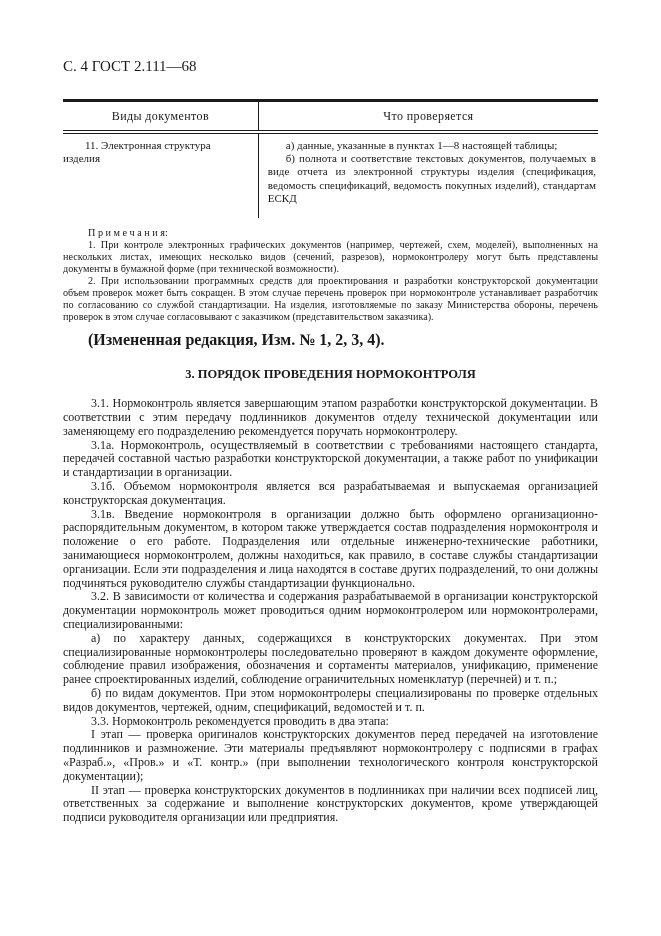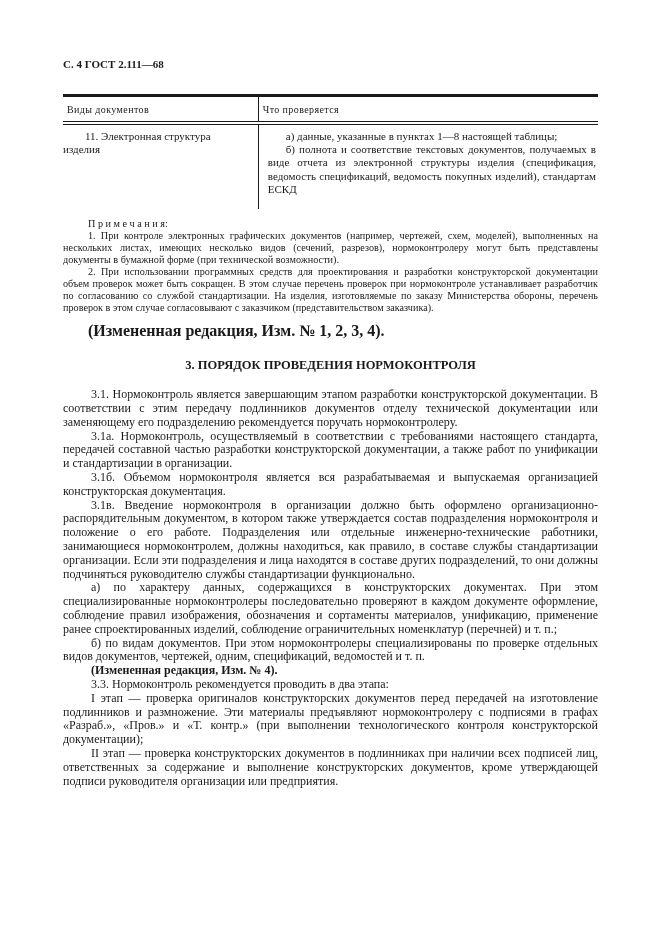--- a/index.html
+++ b/index.html
@@ -9,37 +9,37 @@
     color:#1a1a1a;
     font-family:"Liberation Serif", "DejaVu Serif", serif;
     overflow:hidden;
   }
   .page {
     box-sizing:border-box;
     width:661px; height:936px;
     padding:58px 63px 0 63px;
   }
   .doc-header {
-    font-weight:bold;
-    font-size:11px;
+    font-weight:normal;
+    font-size:15px;
     margin:0 0 24px 0;
   }
   table.doc-table {
     width:100%;
     border-collapse:collapse;
     border-top:3px solid #1a1a1a;
     margin:0 0 9px 0;
   }
   .doc-table th {
     font-weight:normal;
-    font-size:10px;
+    font-size:12px;
     letter-spacing:0.4px;
     padding:7px 4px 6px 4px;
     border-bottom:4px double #1a1a1a;
-    text-align:left;
+    text-align:center;
   }
   .doc-table th.col-left, .doc-table td.cell-left { border-right:1px solid #1a1a1a; width:36.5%; }
   .doc-table td {
     vertical-align:top;
     font-size:11px;
     line-height:1.2;
     padding:5px 0 13px 0;
   }
   .cell-left p { margin:0; text-indent:22px; padding-right:10px; }
   .cell-right p { margin:0; text-indent:18px; text-align:justify; padding:0 2px 0 9px; }
@@ -101,21 +101,21 @@
 
   <p class="amendment-top">(Измененная редакция, Изм. № 1, 2, 3, 4).</p>
 
   <h3 class="section-title">3. ПОРЯДОК ПРОВЕДЕНИЯ НОРМОКОНТРОЛЯ</h3>
 
   <div class="bodytext">
     <p><span></span><span>3.1. Нормоконтроль является завершающим этапом разработки конструкторской документации. В соответствии с этим передачу подлинников документов отделу технической документации или заменяющему его подразделению рекомендуется поручать нормоконтролеру.</span><span class="b"></span></p>
     <p><span></span><span>3.1а. Нормоконтроль, осуществляемый в соответствии с требованиями настоящего стандарта, передачей составной частью разработки конструкторской документации, а также работ по унификации и стандартизации в организации.</span><span class="b"></span></p>
     <p><span></span><span>3.1б. Объемом нормоконтроля является вся разрабатываемая и выпускаемая организацией конструкторская документация.</span><span class="b"></span></p>
     <p><span></span><span>3.1в. Введение нормоконтроля в организации должно быть оформлено организационно-распорядительным документом, в котором также утверждается состав подразделения нормоконтроля и положение о его работе. Подразделения или отдельные инженерно-технические работники, занимающиеся нормоконтролем, должны находиться, как правило, в составе службы стандартизации организации. Если эти подразделения и лица находятся в составе других подразделений, то они должны подчиняться руководителю службы стандартизации функционально.</span><span class="b"></span></p>
+    <p><span></span><span>3.2. В зависимости от количества и содержания разрабатываемой в организации конструкторской документации нормоконтроль может проводиться одним нормоконтролером или нормоконтролерами, специализированными:</span><span class="b"></span></p>
     <p><span></span><span>а) по характеру данных, содержащихся в конструкторских документах. При этом специализированные нормоконтролеры последовательно проверяют в каждом документе оформление, соблюдение правил изображения, обозначения и сортаменты материалов, унификацию, применение ранее спроектированных изделий, соблюдение ограничительных номенклатур (перечней) и т. п.;</span><span class="b"></span></p>
     <p><span></span><span>б) по видам документов. При этом нормоконтролеры специализированы по проверке отдельных видов документов, чертежей, одним, спецификаций, ведомостей и т. п.</span><span class="b"></span></p>
-    <p><span></span><span></span><span class="b">(Измененная редакция, Изм. № 4).</span></p>
     <p><span></span><span>3.3. Нормоконтроль рекомендуется проводить в два этапа:</span><span class="b"></span></p>
     <p><span></span><span>I этап — проверка оригиналов конструкторских документов перед передачей на изготовление подлинников и размножение. Эти материалы предъявляют нормоконтролеру с подписями в графах «Разраб.», «Пров.» и «Т. контр.» (при выполнении технологического контроля конструкторской документации);</span><span class="b"></span></p>
     <p><span></span><span>II этап — проверка конструкторских документов в подлинниках при наличии всех подписей лиц, ответственных за содержание и выполнение конструкторских документов, кроме утверждающей подписи руководителя организации или предприятия.</span><span class="b"></span></p>
   </div>
 
 </div>
 
 </body></html>

